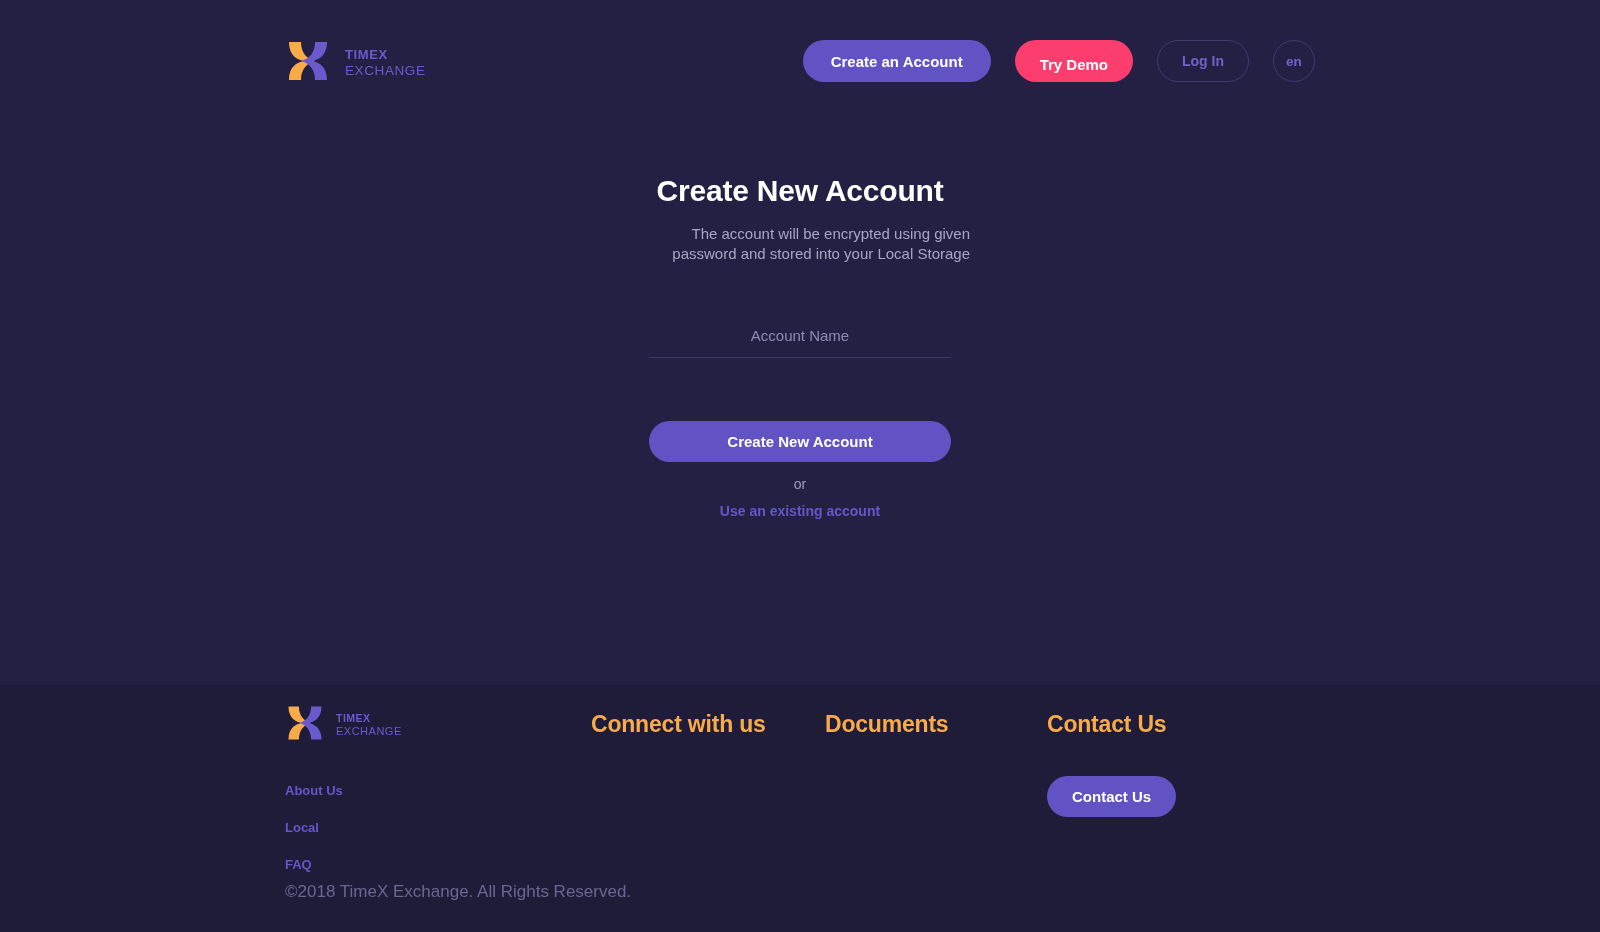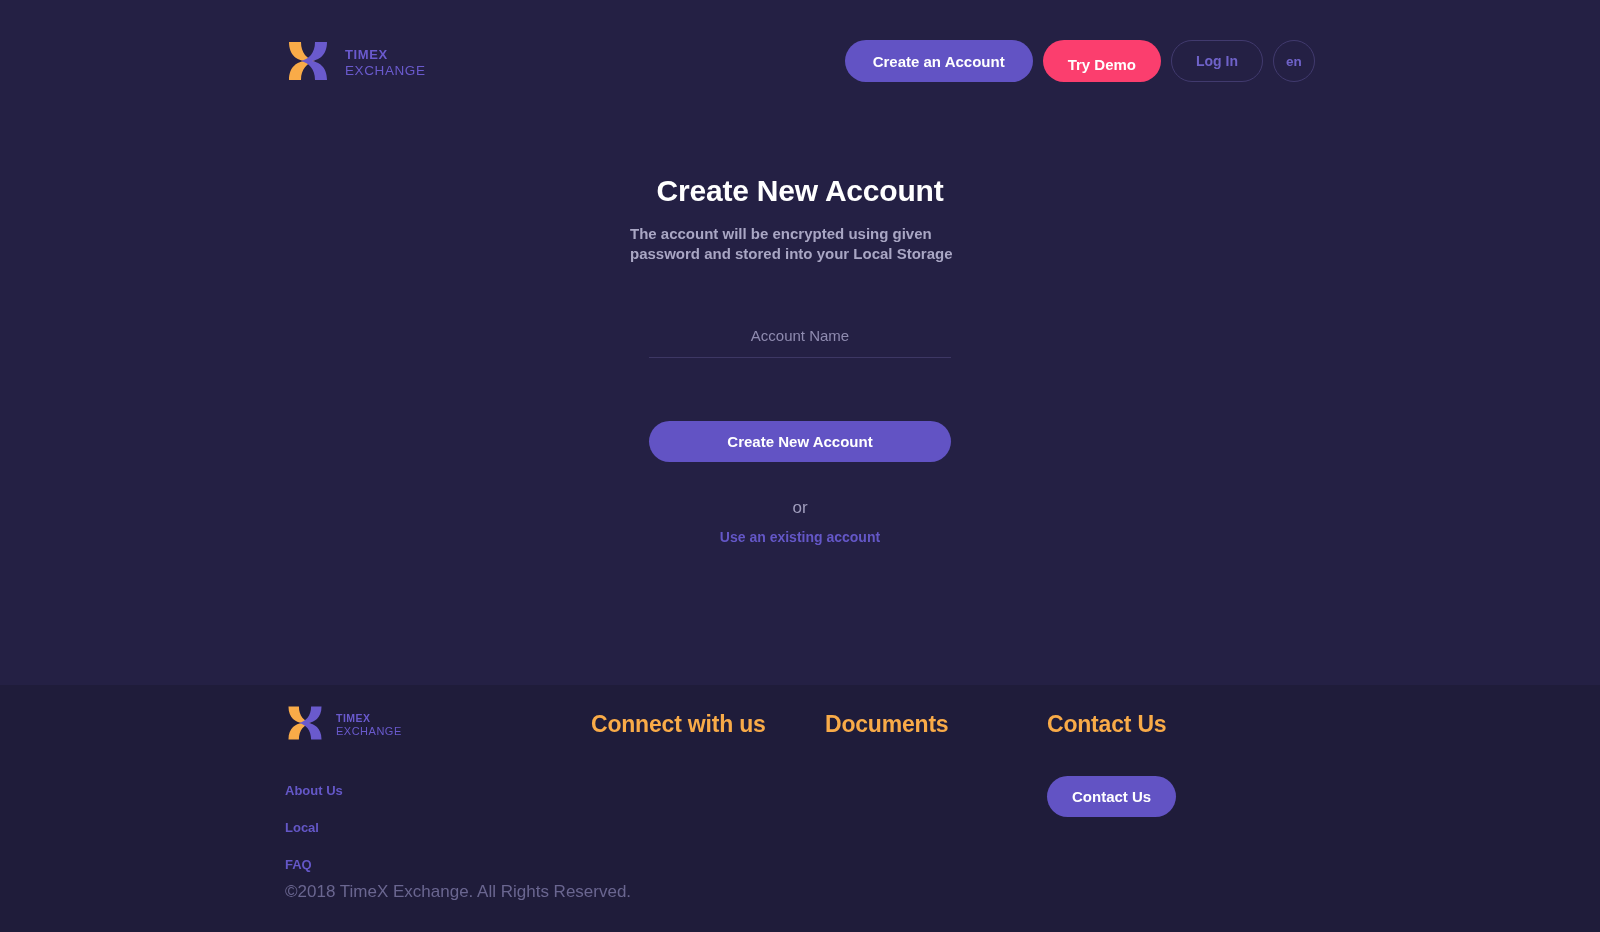--- a/index.html
+++ b/index.html
@@ -57,21 +57,21 @@
     font-size: 13.5px;
     font-weight: 400;
     letter-spacing: 0.6px;
     color: #6a5acd;
     margin-top: 3px;
   }
 
   .header-actions {
     display: flex;
     align-items: center;
-    gap: 10px;
+    gap: 24px;
   }
 
   .btn {
     border: none;
     cursor: pointer;
     font-family: "Liberation Sans", sans-serif;
     font-weight: bold;
     white-space: nowrap;
   }
 
@@ -130,23 +130,23 @@
     font-weight: bold;
     color: #ffffff;
     letter-spacing: -0.2px;
   }
 
   .page-subtitle {
     margin-top: 16px;
     font-size: 15px;
     line-height: 20px;
     color: #a9a6c4;
-    text-align: left;
+    text-align: right;
     max-width: 340px;
-    font-weight: 700;
+    font-weight: 400;
   }
 
   .form {
     margin-top: 38px;
     width: 302px;
     display: flex;
     flex-direction: column;
   }
 
   .field {
@@ -185,22 +185,22 @@
     background: #6253c4;
     color: #ffffff;
     font-size: 15px;
     font-weight: bold;
     border: none;
     cursor: pointer;
     font-family: "Liberation Sans", sans-serif;
   }
 
   .or-text {
-    margin-top: 36px;
-    font-size: 17px;
+    margin-top: 14px;
+    font-size: 14px;
     color: #a09dbd;
   }
 
   .existing-link {
     margin-top: 11px;
     font-size: 14px;
     font-weight: bold;
     color: #6457c7;
     text-decoration: none;
     cursor: pointer;

